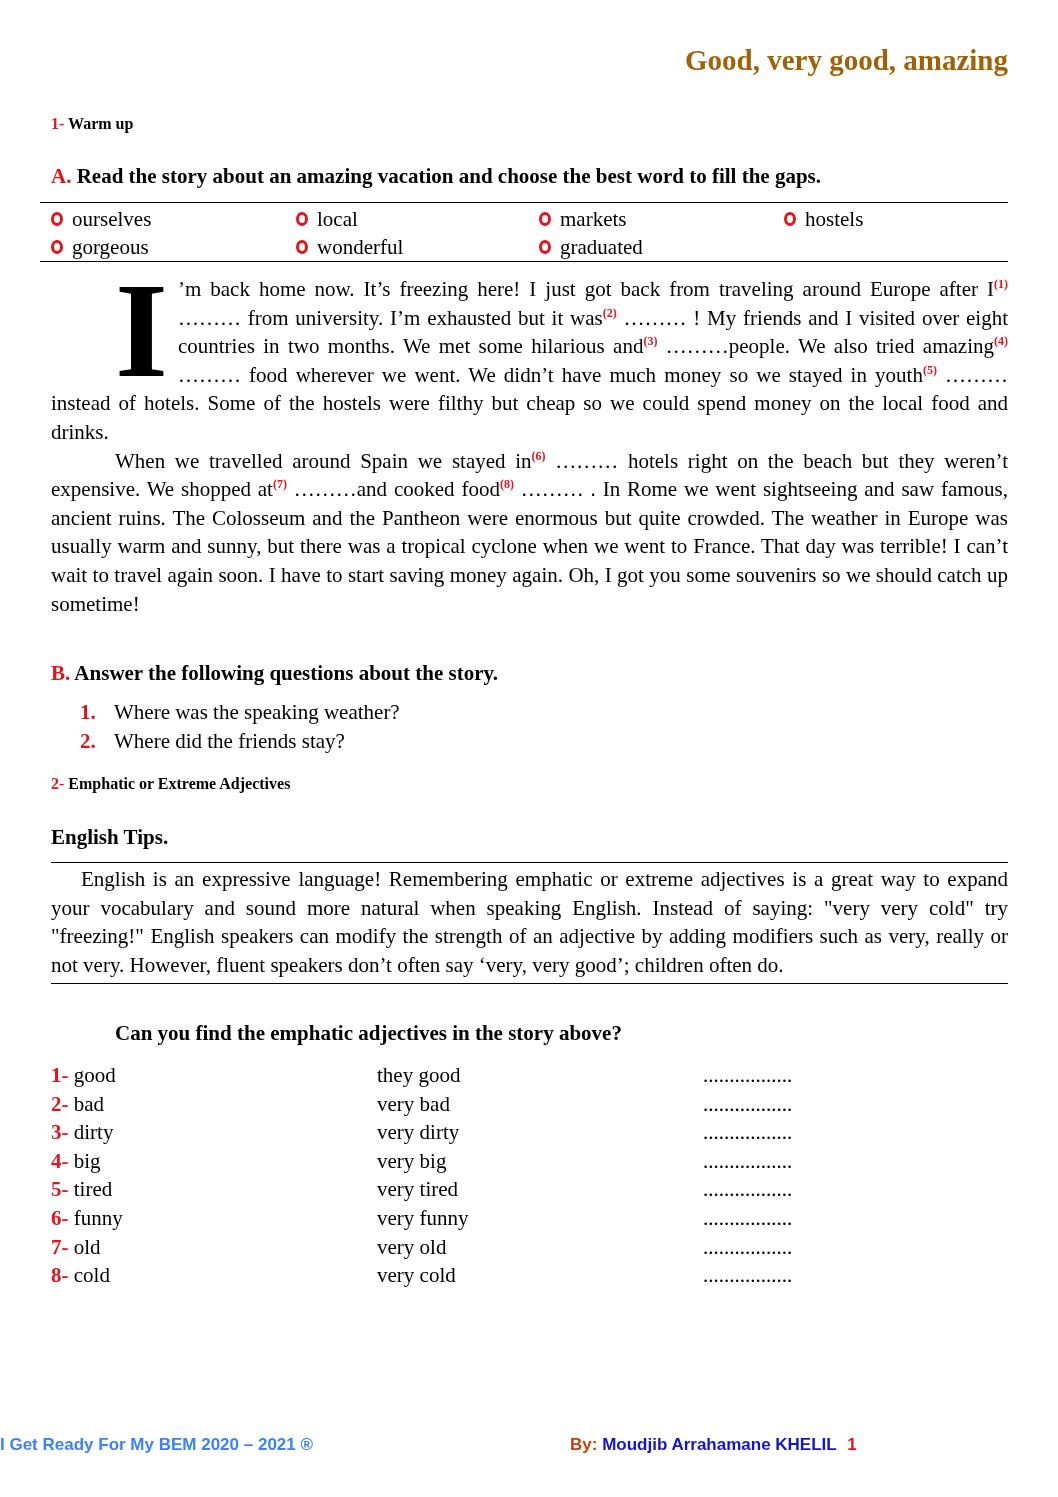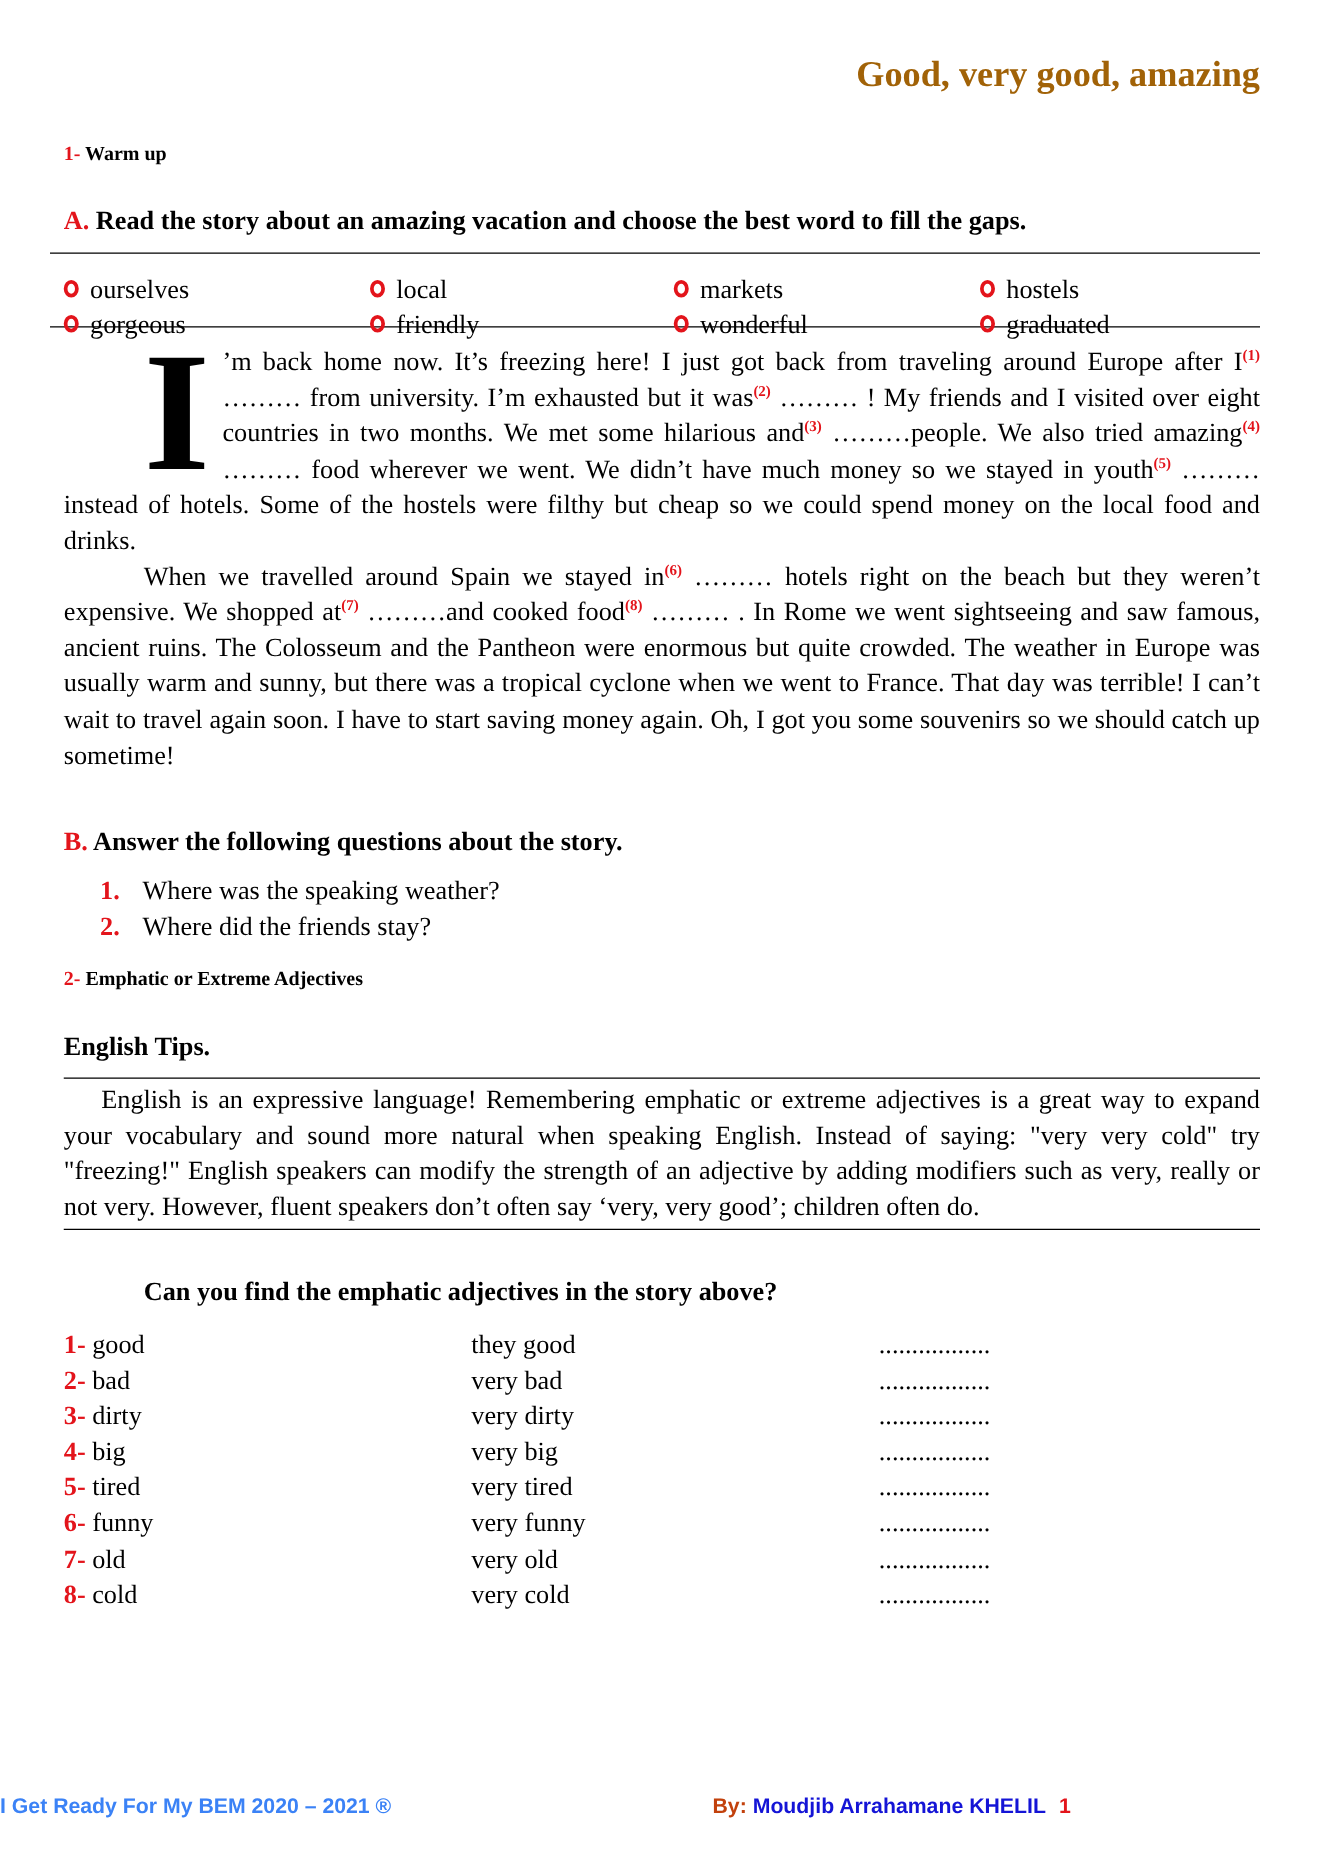--- a/index.html
+++ b/index.html
@@ -12,21 +12,21 @@
   .title {
     position: absolute; top: 40px; left: 0; width: 957px; text-align: right;
     color: #a16207; font-weight: bold; font-size: 29px; line-height: 40px;
   }
   .h1 { position: absolute; left: 0; font-weight: bold; font-size: 16px; line-height: 32px; }
   .h-sub { position: absolute; left: 0; font-weight: bold; font-size: 21px; line-height: 28px; }
   .choices {
     position: absolute; left: -11px; top: 202px; width: 968px; height: 58px;
     border-top: 1.5px solid #000; border-bottom: 1.5px solid #000;
   }
-  .choice-grid { display: grid; grid-template-columns: 245px 243px 245px 235px; padding-left: 11px; padding-top: 2px; margin-top: 12px; }
+  .choice-grid { display: grid; grid-template-columns: 245px 243px 245px 235px; padding-left: 11px; padding-top: 2px; }
   .choice { font-size: 21px; line-height: 28px; display: flex; align-items: center; white-space: nowrap; }
   .radio {
     display: inline-block; width: 12px; height: 14px; border: 3px solid #e3141b;
     border-radius: 50%; margin-right: 9px; box-sizing: border-box;
   }
   .story {
     position: absolute; left: 0; top: 275px; width: 957px;
     font-size: 21px; line-height: 28.6px; text-align: justify;
   }
   .dropcap {
@@ -87,24 +87,20 @@
           <span class="radio"></span>
           <span>markets</span>
         </div>
         <div class="choice">
           <span class="radio"></span>
           <span>hostels</span>
         </div>
         <div class="choice">
           <span class="radio"></span>
           <span>gorgeous</span>
-        </div>
-        <div class="choice">
-          <span class="radio"></span>
-          <span>friendly</span>
         </div>
         <div class="choice">
           <span class="radio"></span>
           <span>wonderful</span>
         </div>
         <div class="choice">
           <span class="radio"></span>
           <span>graduated</span>
         </div>
       </div>

